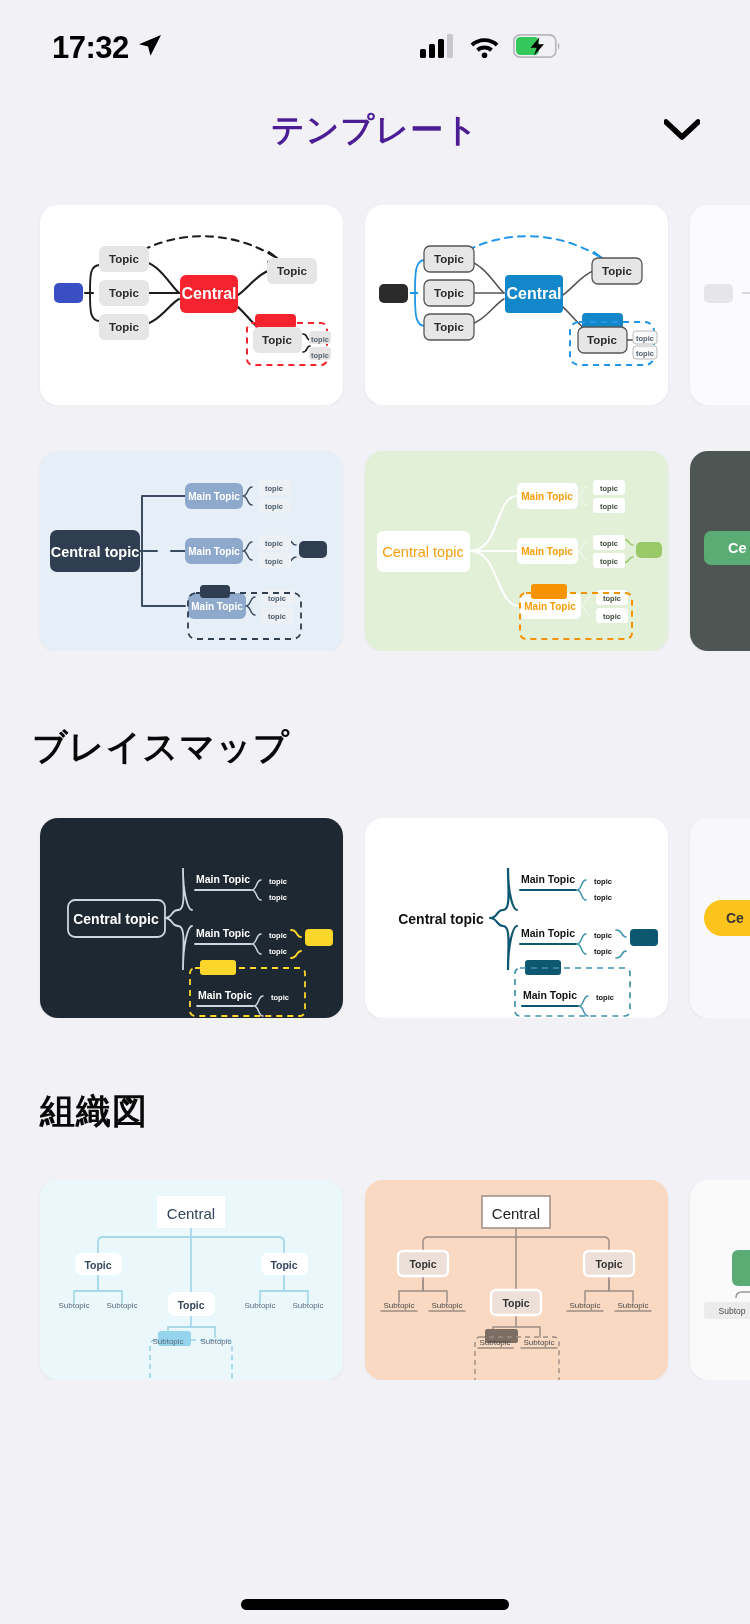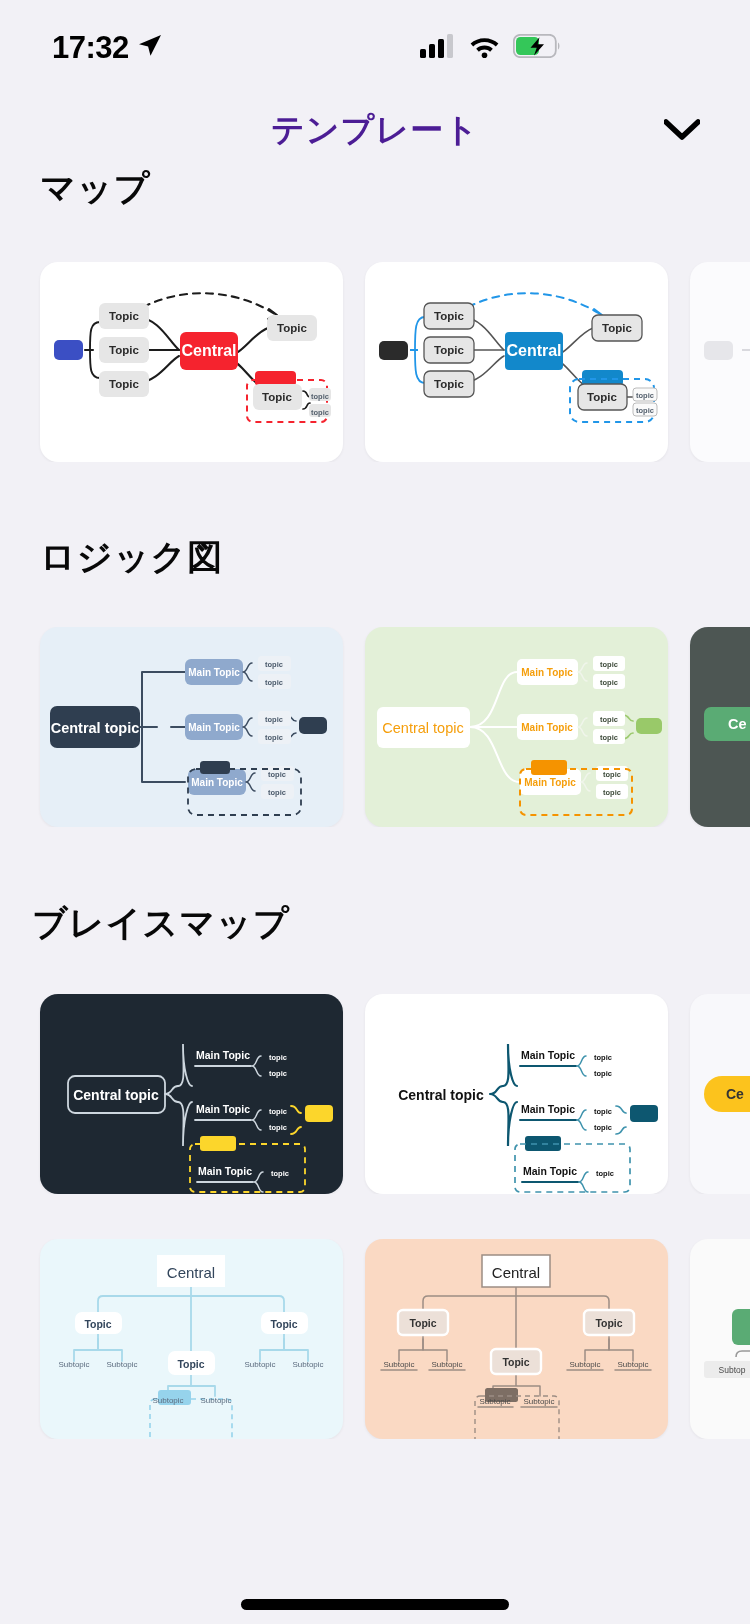--- a/index.html
+++ b/index.html
@@ -117,21 +117,20 @@
     <span class="header-chevron">
       <svg width="36" height="22" viewBox="0 0 36 22">
           <path d="M2 3l16 15L34 3" fill="none" stroke="#000" stroke-width="5.5" stroke-linecap="round" stroke-linejoin="round"></path>
         </svg>
     </span>
   </div>
 
   <div class="content">
 
     <div class="section sec-map">
-      <div class="section-title">マップ</div>
       <div class="row">
 
         <div class="card" style="background:#ffffff">
           <svg viewBox="0 0 303 200">
             <g stroke="#1c1c1c" stroke-width="2.1" fill="none" stroke-linecap="round">
               <path d="M97 54 C120 58 128 78 139 88"></path>
               <path d="M97 88 L139 88"></path>
               <path d="M97 122 C120 118 128 100 139 94"></path>
               <path d="M188 92 C200 96 212 72 228 66"></path>
               <path d="M188 96 C202 100 212 122 224 126"></path>
@@ -203,21 +202,20 @@
           <svg viewBox="0 0 303 200">
             <rect x="14" y="79" width="29" height="19" rx="5" fill="#e6e6ea"></rect>
             <path d="M52 88 L70 88" stroke="#d9d9de" stroke-width="2" fill="none"></path>
           </svg>
         </div>
 
       </div>
     </div>
 
     <div class="section sec-logic">
-      <div class="section-title">ロジック図</div>
       <div class="row">
 
         <div class="card" style="background:#e6eff7">
           <svg viewBox="0 0 303 200">
             <g stroke="#3c4c60" stroke-width="2" fill="none" stroke-linecap="round" stroke-linejoin="round">
               <path d="M131 100 L145 100"></path>
               <path d="M100 100 L117 100"></path>
               <path d="M117 45 L102 45 L102 155 L117 155"></path>
               <path d="M117 45 L145 45"></path>
               <path d="M117 155 L145 155"></path>
@@ -374,20 +372,21 @@
           <svg viewBox="0 0 303 200">
             <rect x="14" y="82" width="70" height="36" rx="18" fill="#fcc31d"></rect>
             <text class="txt" x="36" y="105" font-size="14" font-weight="700" fill="#333333">Ce</text>
           </svg>
         </div>
 
       </div>
     </div>
 
     <div class="section sec-org">
+      <div class="section-title">組織図</div>
       <div class="row">
 
         <div class="card" style="background:#eaf7fb">
           <svg viewBox="0 0 303 200">
             <g stroke="#a8d9ea" stroke-width="1.8" fill="none" stroke-linecap="round" stroke-linejoin="round">
               <path d="M151 47 L151 112"></path>
               <path d="M58 75 L58 62 Q58 57 63 57 L239 57 Q244 57 244 62 L244 75"></path>
               <path d="M58 91 L58 111"></path>
               <path d="M34 111 L82 111 M34 111 L34 122 M82 111 L82 122 M58 100 L58 111"></path>
               <path d="M244 91 L244 111"></path>

